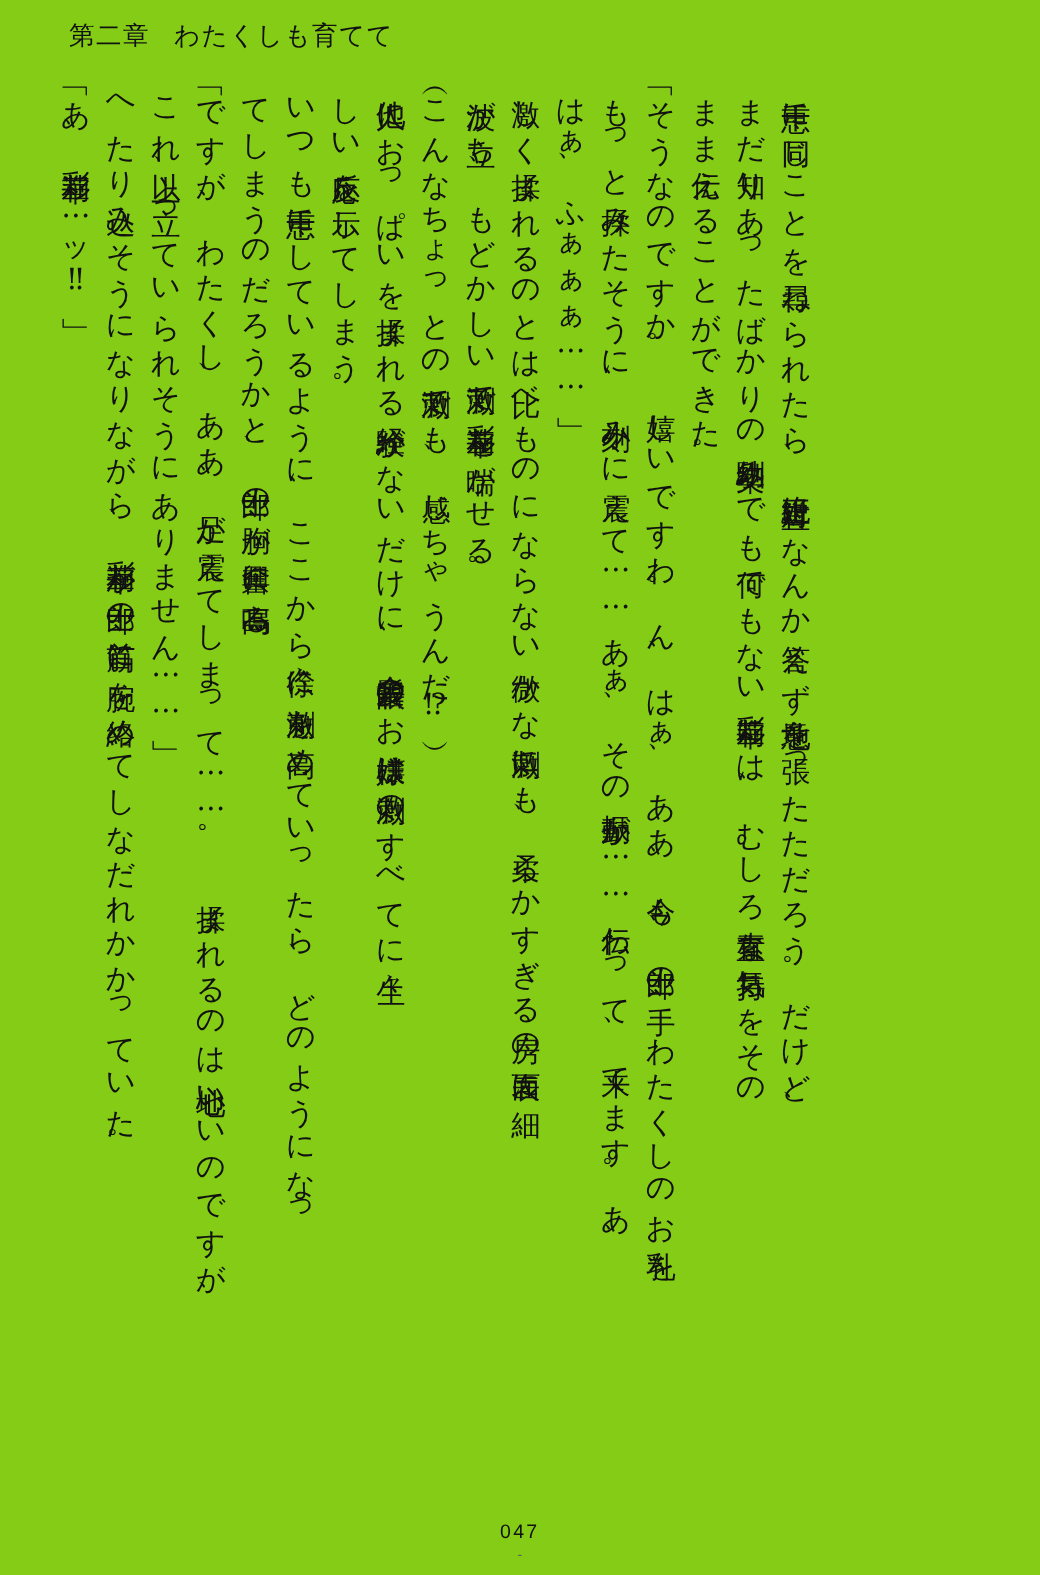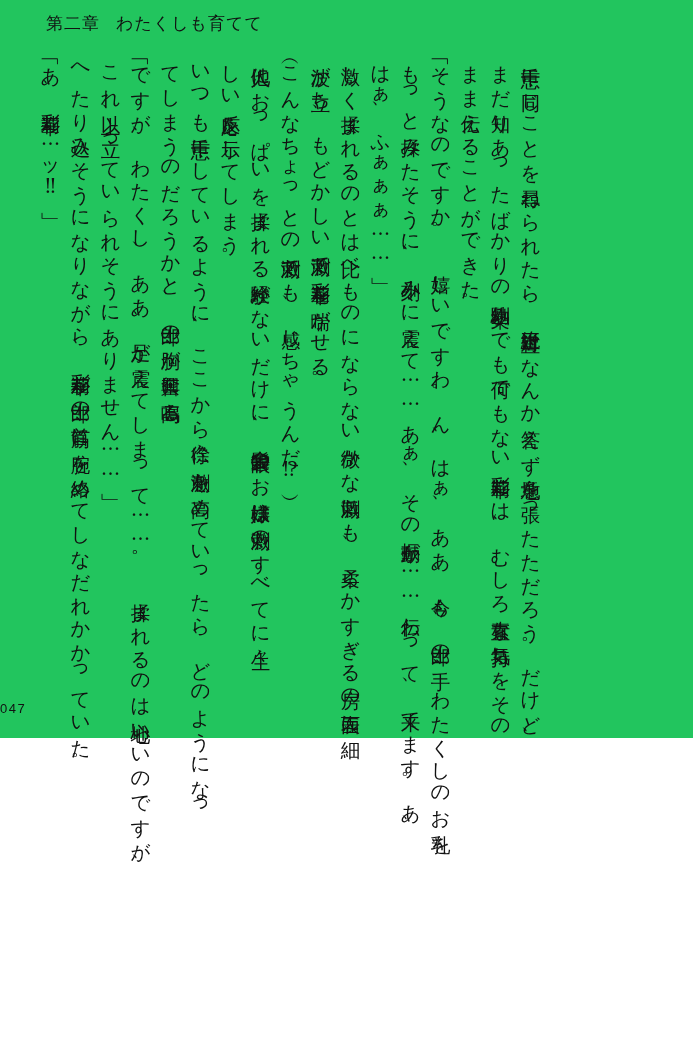--- a/index.html
+++ b/index.html
@@ -12,22 +12,22 @@
     height: 1050px;
     font-family: "DejaVu Serif", "Liberation Serif", serif;
     color: #111111;
     position: relative;
     overflow: hidden;
   }
   .page {
     position: absolute;
     inset: 0;
     width: 693px;
-    height: 738px;
-    background: #22c55e;
+    height: 1050px;
+    background: #84cc16;
   }
   
   .chapter-header {
     position: absolute;
     top: 12px;
     left: 46px;
     font-size: 17px;
     letter-spacing: 1px;
     white-space: nowrap;
     color: #111;
@@ -61,20 +61,21 @@
     flex: 0 0 30px;
     white-space: pre-wrap;
     overflow: visible;
     text-align: start;
   }
   .page-number {
     position: absolute;
     bottom: 22px;
     left: 0;
     right: 0;
+    text-align: center;
     font-size: 13px;
     letter-spacing: 1.5px;
     color: #111;
     font-family: "Liberation Sans", sans-serif;
   }
   .page-footer-mark {
     position: absolute;
     bottom: 8px;
     left: 0;
     right: 0;

